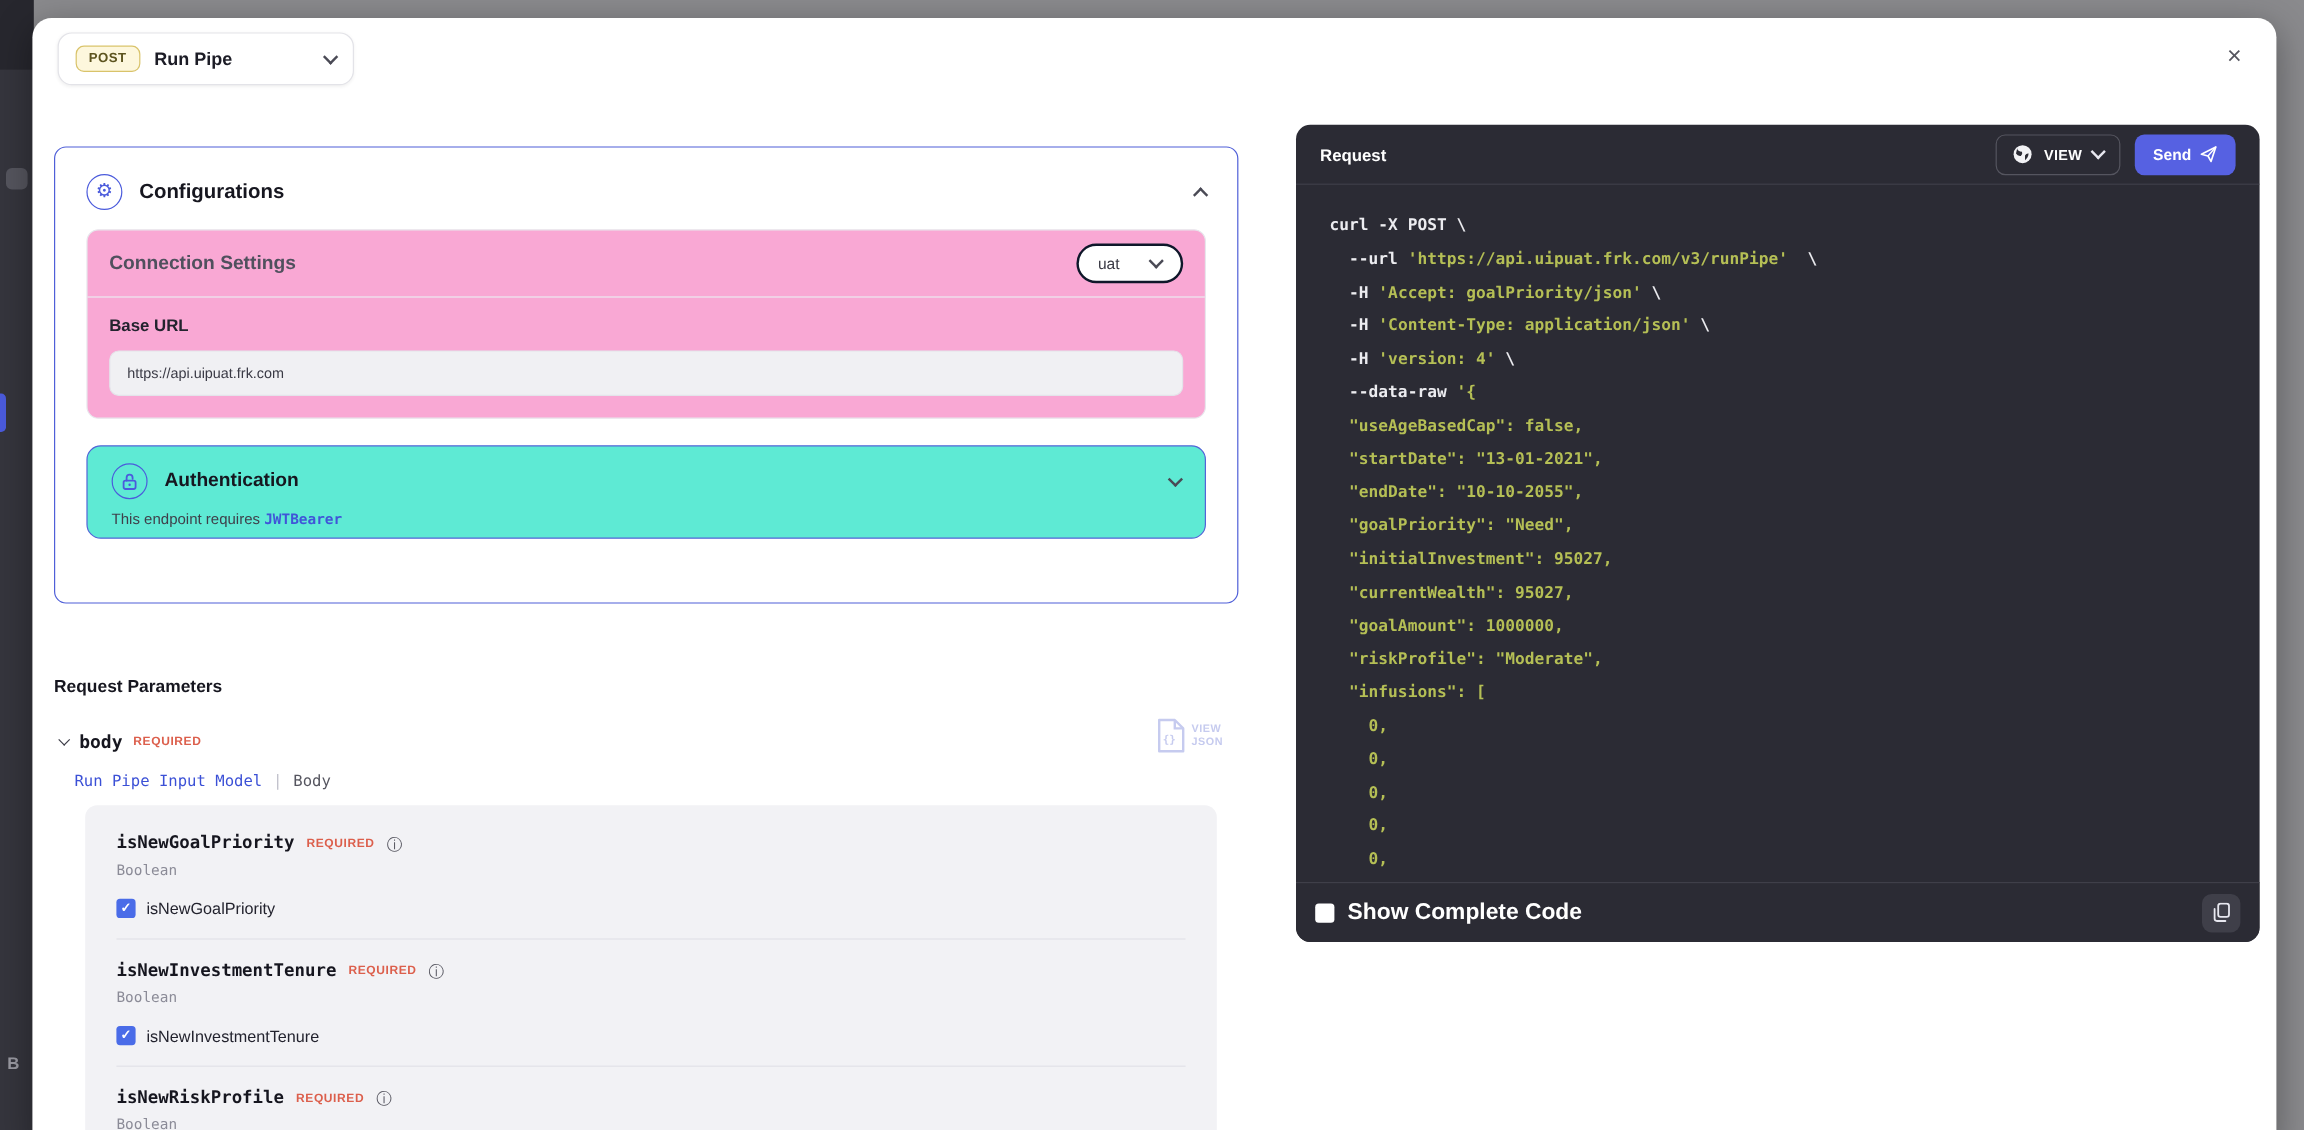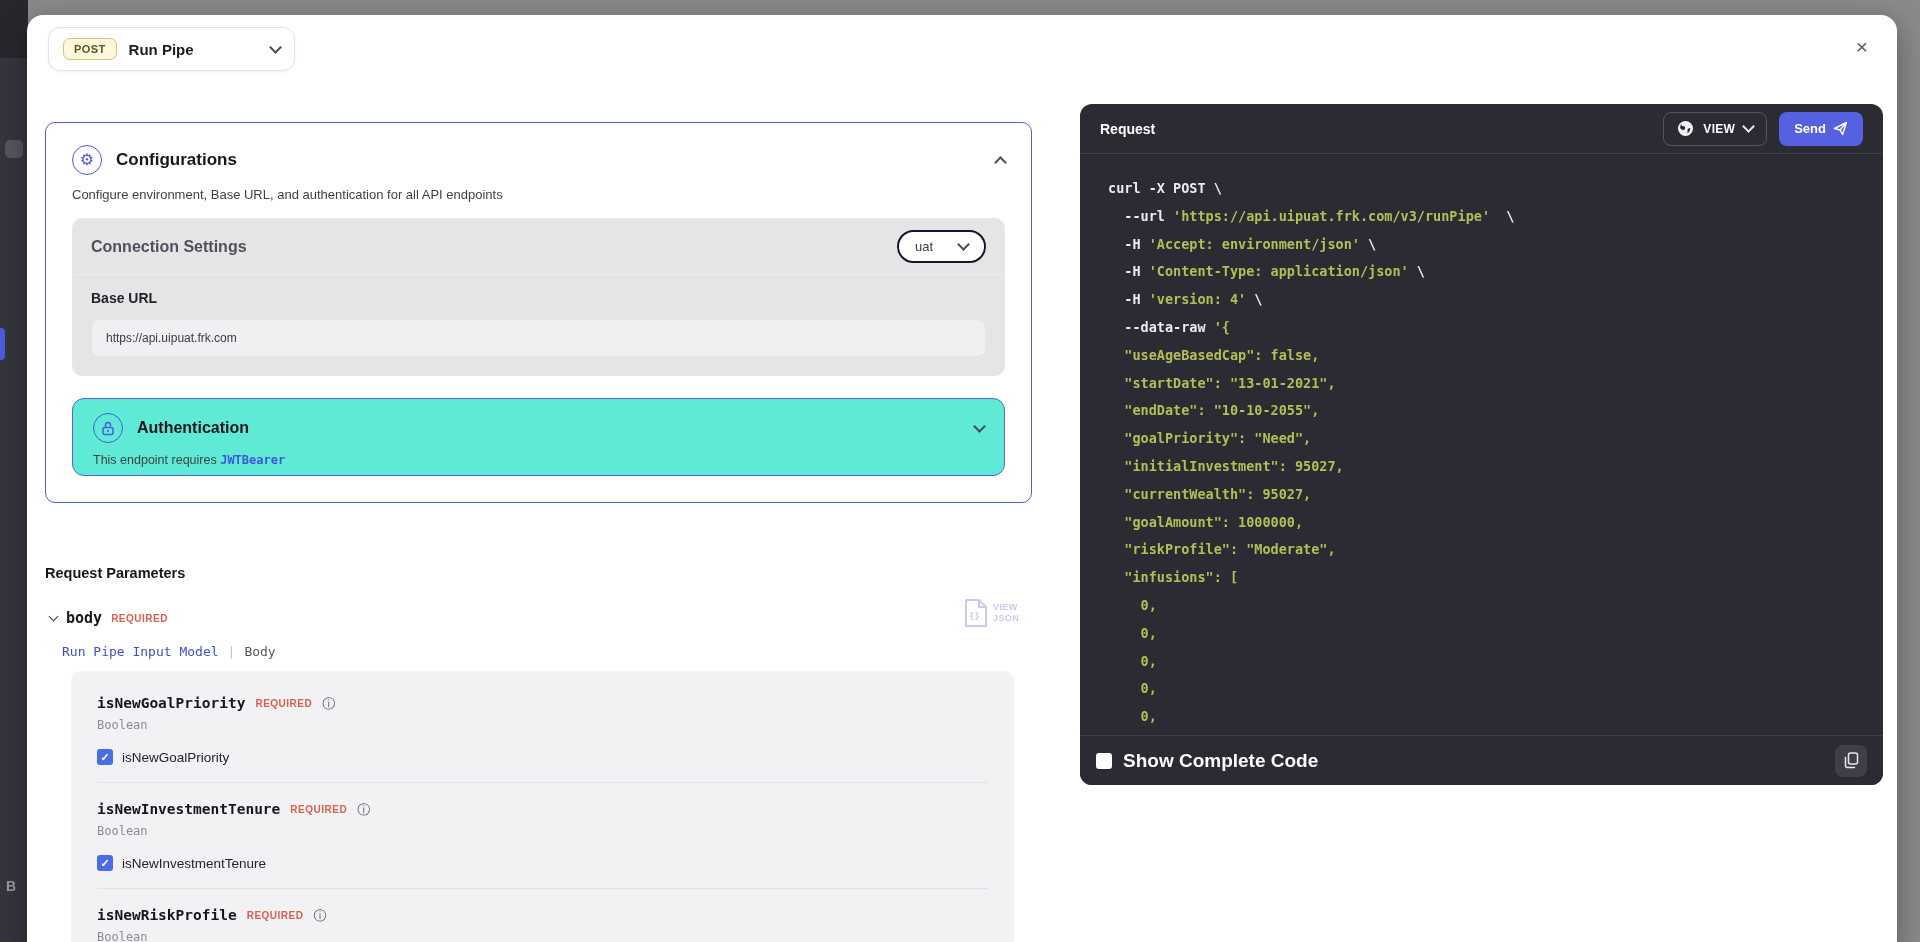--- a/index.html
+++ b/index.html
@@ -28,21 +28,21 @@
   .close-btn { position:absolute; left:1822px; top:20px; width:26px; height:26px; color:#56565f; font-size:21px; line-height:24px; text-align:center; cursor:pointer; }
 
   
   .config-card { position:absolute; left:18px; top:107px; width:987px; height:381px; border:1px solid #4f5fd8; border-radius:10px; background:#fff; padding:22px 26px; }
   .config-head { display:flex; align-items:center; gap:14px; }
   .icon-circle { width:30px; height:30px; border-radius:50%; border:1.6px solid #4b5bdc; display:flex; align-items:center; justify-content:center; color:#4b5bdc; flex:0 0 auto; }
   .gear-glyph { font-size:16px; line-height:1; }
   .config-title { font-size:17px; font-weight:bold; color:#16161f; flex:1; }
   .config-sub { margin-top:12px; font-size:13px; color:#3f3f4a; }
 
-  .conn-box { margin-top:16px; border:1px solid #e7e7ec; border-radius:10px; background:#e5e5e5; }
+  .conn-box { margin-top:16px; border:1px solid #e7e7ec; border-radius:10px; background:#f9a8d4; }
   .conn-head { display:flex; align-items:center; justify-content:space-between; padding:11px 18px; border-bottom:1px solid #ececf1; }
   .conn-title { font-size:16px; font-weight:bold; color:#50505e; }
   .env-select { display:flex; align-items:center; gap:26px; border:2px solid #0f172a; border-radius:18px; padding:7px 16px; font-size:13px; color:#3a3a45; cursor:pointer; background:#fff; }
   .conn-body { padding:15px 18px 18px; }
   .baseurl-label { font-size:14px; font-weight:bold; color:#23232e; }
   .baseurl-input { margin-top:13px; width:100%; height:38px; background:#f0f0f3; border:1px solid #e4e4ea; border-radius:8px; font-size:12px; color:#3a3a45; padding:0 14px; font-family:"Liberation Sans", sans-serif; }
 
   .auth-box { margin-top:22px; border:1.5px solid #5464d8; border-radius:12px; background:#5eead4; padding:14px 20px 8px; }
   .auth-head { display:flex; align-items:center; gap:14px; }
   .auth-title { font-size:16px; font-weight:bold; color:#16161f; flex:1; }
@@ -113,21 +113,20 @@
   <div class="close-btn">×</div>
 
   <div class="config-card">
     <div class="config-head">
       <span class="icon-circle">
           <span class="gear-glyph">⚙</span>
         </span>
       <span class="config-title">Configurations</span>
       <span class="chev up"></span>
     </div>
-    <div class="config-sub">Configure environment, Base URL, and authentication for all API endpoints</div>
 
     <div class="conn-box">
       <div class="conn-head">
         <span class="conn-title">Connection Settings</span>
         <span class="env-select">
           <span>uat</span>
           <span class="chev"></span>
         </span>
       </div>
       <div class="conn-body">
@@ -233,21 +232,21 @@
         <svg width="15" height="15" viewBox="0 0 15 15">
             <path d="M1.5 7.5 L13.5 1.5 L9.5 13.5 L7 9 z" fill="none" stroke="#fff" stroke-width="1.4" stroke-linejoin="round"></path>
             <path d="M7 9 L13.5 1.5" stroke="#fff" stroke-width="1.2"></path>
           </svg>
       </span>
     </div>
 
     <div class="code-area" id="code-area">
         <div class="code-line"><span class="p">curl -X POST \</span></div>
         <div class="code-line"><span class="p">  --url </span><span class="s">'https://api.uipuat.frk.com/v3/runPipe'</span><span class="p">  \</span></div>
-        <div class="code-line"><span class="p">  -H </span><span class="s">'Accept: environment/json'</span><span class="p"> \</span></div>
+        <div class="code-line"><span class="p">  -H </span><span class="s">'Accept: goalPriority/json'</span><span class="p"> \</span></div>
         <div class="code-line"><span class="p">  -H </span><span class="s">'Content-Type: application/json'</span><span class="p"> \</span></div>
         <div class="code-line"><span class="p">  -H </span><span class="s">'version: 4'</span><span class="p"> \</span></div>
         <div class="code-line"><span class="p">  --data-raw </span><span class="s">'{</span></div>
         <div class="code-line"><span class="s">  "useAgeBasedCap": false,</span></div>
         <div class="code-line"><span class="s">  "startDate": "13-01-2021",</span></div>
         <div class="code-line"><span class="s">  "endDate": "10-10-2055",</span></div>
         <div class="code-line"><span class="s">  "goalPriority": "Need",</span></div>
         <div class="code-line"><span class="s">  "initialInvestment": 95027,</span></div>
         <div class="code-line"><span class="s">  "currentWealth": 95027,</span></div>
         <div class="code-line"><span class="s">  "goalAmount": 1000000,</span></div>

